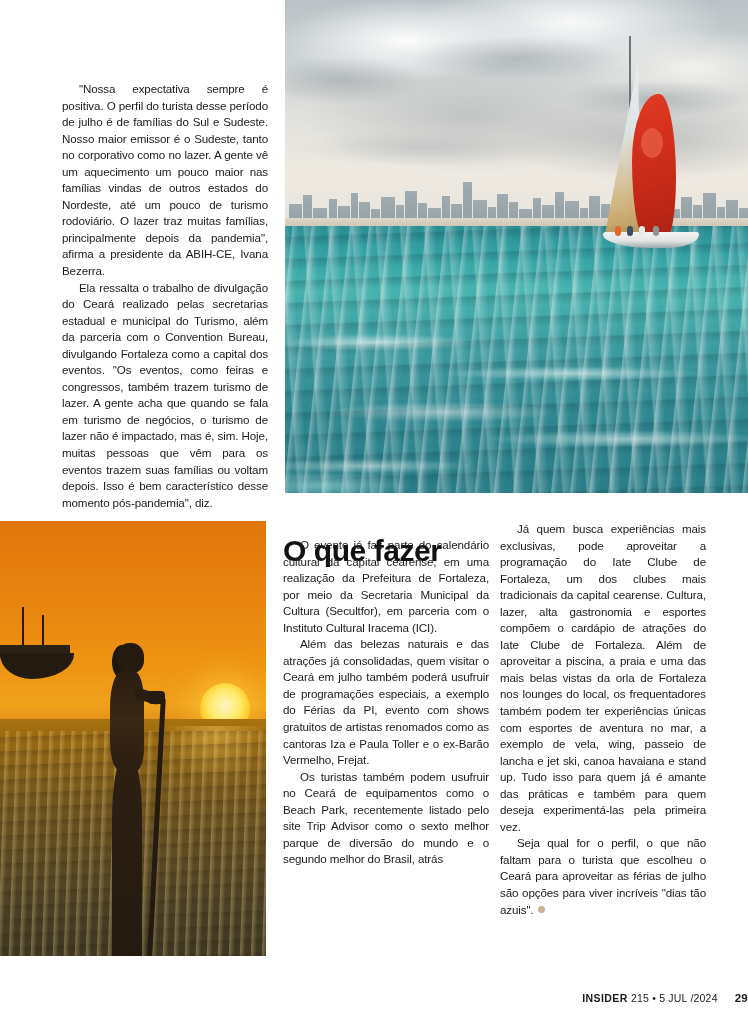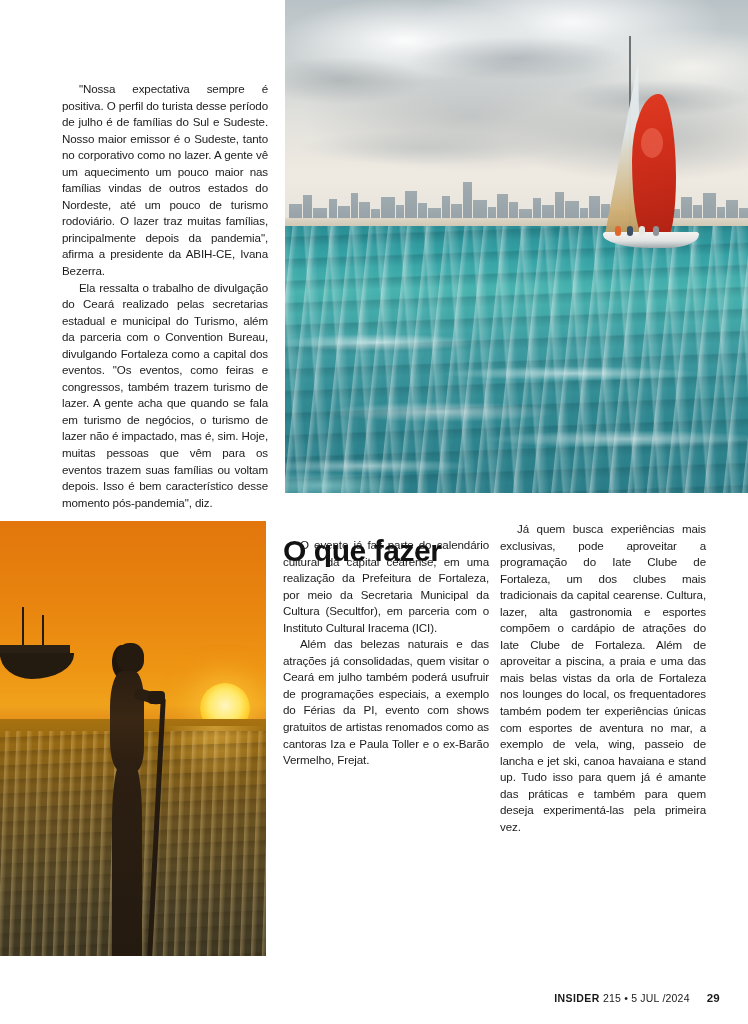--- a/index.html
+++ b/index.html
@@ -263,21 +263,20 @@
   .footer {
     position: absolute;
     left: 0px;
     top: 988px;
     width: 748px;
     height: 20px;
     text-align: right;
   }
   .footer-inner {
     display: inline-block;
-    padding-right: 28px;
     font-size: 10.5px;
     letter-spacing: 0.02em;
     color: #1a1a1a;
   }
   .footer-brand { font-weight: bold; letter-spacing: 0.04em; }
   .footer-meta { font-weight: normal; }
   .footer-page {
     font-weight: bold;
     font-size: 11.5px;
     margin-left: 17px;
@@ -377,24 +376,26 @@
   <div class="col col-1">
     <p>"Nossa expectativa sempre é positiva. O perfil do turista desse período de julho é de famílias do Sul e Sudeste. Nosso maior emissor é o Sudeste, tanto no corporativo como no lazer. A gente vê um aquecimento um pouco maior nas famílias vindas de outros estados do Nordeste, até um pouco de turismo rodoviário. O lazer traz muitas famílias, principalmente depois da pandemia", afirma a presidente da ABIH-CE, Ivana Bezerra.</p>
     <p>Ela ressalta o trabalho de divulgação do Ceará realizado pelas secretarias estadual e municipal do Turismo, além da parceria com o Convention Bureau, divulgando Fortaleza como a capital dos eventos. "Os eventos, como feiras e congressos, também trazem turismo de lazer. A gente acha que quando se fala em turismo de negócios, o turismo de lazer não é impactado, mas é, sim. Hoje, muitas pessoas que vêm para os eventos trazem suas famílias ou voltam depois. Isso é bem característico desse momento pós-pandemia", diz.</p>
   </div>
 
   <h2 class="section-head">O que fazer</h2>
 
   <div class="col col-2">
     <p>O evento já faz parte do calendário cultural da capital cearense, em uma realização da Prefeitura de Fortaleza, por meio da Secretaria Municipal da Cultura (Secultfor), em parceria com o Instituto Cultural Iracema (ICI).</p>
     <p>Além das belezas naturais e das atrações já consolidadas, quem visitar o Ceará em julho também poderá usufruir de programações especiais, a exemplo do Férias da PI, evento com shows gratuitos de artistas renomados como as cantoras Iza e Paula Toller e o ex-Barão Vermelho, Frejat.</p>
+    <p>Os turistas também podem usufruir no Ceará de equipamentos como o Beach Park, recentemente listado pelo site Trip Advisor como o sexto melhor parque de diversão do mundo e o segundo melhor do Brasil, atrás</p>
   </div>
 
   <div class="col col-3">
     <p>Já quem busca experiências mais exclusivas, pode aproveitar a programação do Iate Clube de Fortaleza, um dos clubes mais tradicionais da capital cearense. Cultura, lazer, alta gastronomia e esportes compõem o cardápio de atrações do Iate Clube de Fortaleza. Além de aproveitar a piscina, a praia e uma das mais belas vistas da orla de Fortaleza nos lounges do local, os frequentadores também podem ter experiências únicas com esportes de aventura no mar, a exemplo de vela, wing, passeio de lancha e jet ski, canoa havaiana e stand up. Tudo isso para quem já é amante das práticas e também para quem deseja experimentá-las pela primeira vez.</p>
+    <p><span>Seja qual for o perfil, o que não faltam para o turista que escolheu o Ceará para aproveitar as férias de julho são opções para viver incríveis "dias tão azuis".</span><span class="endmark"></span></p>
   </div>
 
   <div class="footer">
     <span class="footer-inner">
       <span class="footer-brand">INSIDER</span><span>&nbsp;</span><span class="footer-meta">215 • 5 JUL /2024</span><span class="footer-page">29</span>
     </span>
   </div>
 
 </div>
 

